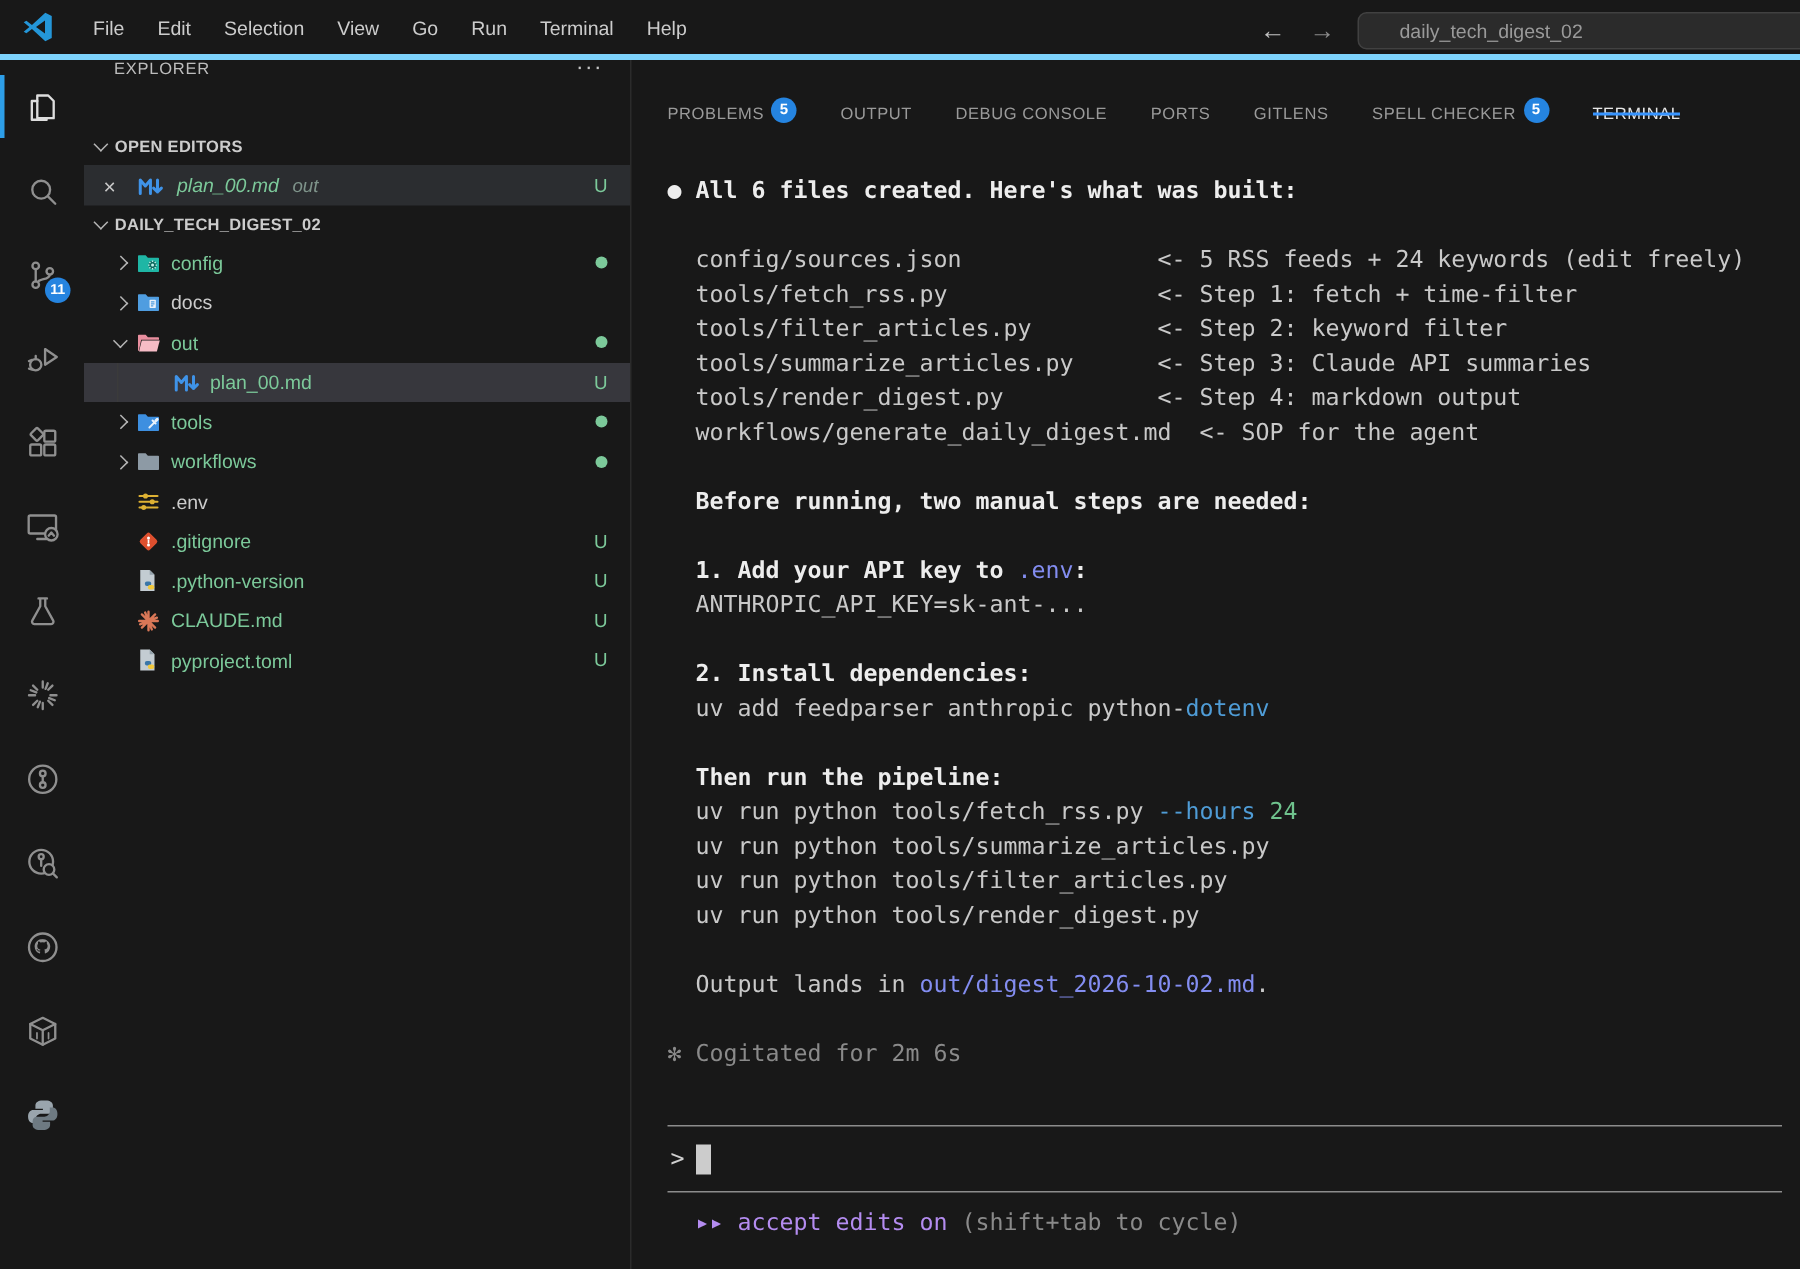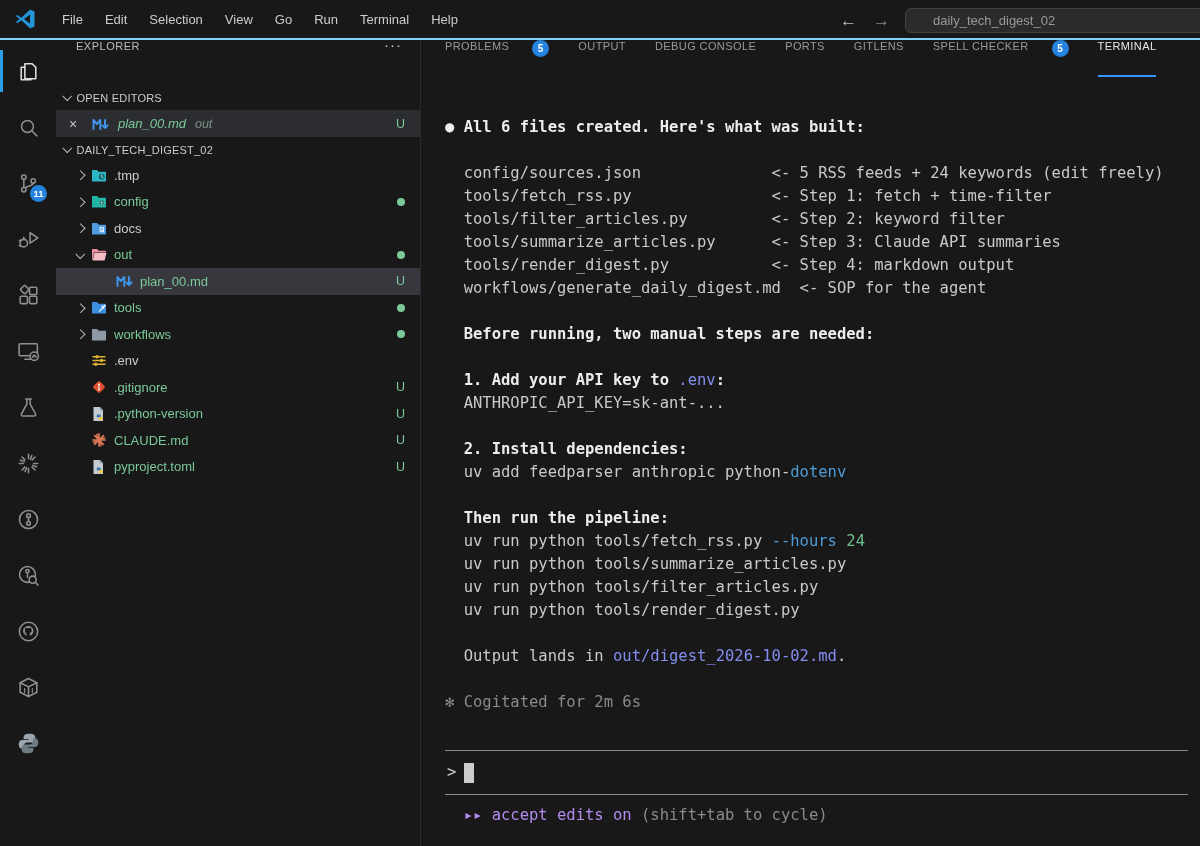--- a/index.html
+++ b/index.html
@@ -3,21 +3,21 @@
 <meta charset="utf-8">
 <style>
   * { margin:0; padding:0; box-sizing:border-box; }
   html,body { width:1200px; height:846px; overflow:hidden; background:#181818;
               font-family:"Liberation Sans", sans-serif; }
 
   .app { width:1200px; height:846px; display:flex; flex-direction:column; }
 
   
   .titlebar { height:40px; flex:0 0 40px; display:flex; align-items:center;
-              position:relative; border-bottom:2px solid #7dd3fc; background:#181818; overflow:hidden; }
+              position:relative; border-bottom:4px solid #7dd3fc; background:#181818; overflow:hidden; }
   .vscode-logo { width:24px; height:24px; margin-left:13px; flex:0 0 auto; }
   .menus { display:flex; margin-left:14px; }
   .menu-item { color:#cccccc; font-size:13px; padding:5px 11px; border-radius:5px; cursor:default; }
   .nav-arrows { position:absolute; left:840px; top:0; height:40px; display:flex; align-items:center; gap:16px; }
   .nav-arrow { font-size:17px; color:#c0c0c0; line-height:1; }
   .nav-arrow.fwd { color:#8a8a8a; }
   .searchbox { position:absolute; left:905px; top:8px; width:330px; height:25px;
                background:#2b2b2b; border:1px solid #414141; border-radius:6px;
                color:#9a9a9a; font-size:13px; line-height:23px; padding-left:27px; }
 
@@ -37,21 +37,21 @@
               display:flex; align-items:center; justify-content:center; }
   .ab-item svg { display:block; }
 
   
   .sidebar { width:364px; flex:0 0 364px; background:#181818; color:#c5c5c5; overflow:hidden; }
   .sb-header { height:36px; display:flex; padding:0 18px 0 20px;
                font-size:11px; letter-spacing:.5px; color:#bdbdbd; }
   .sb-more { margin-left:auto; color:#c5c5c5; font-size:15px; letter-spacing:1px; line-height:10px; cursor:pointer; }
   .sec-gap { height:9px; }
   .sec-header { height:25px; display:flex; align-items:center; gap:6px; padding-left:8px;
-                font-size:11px; font-weight:normal; color:#cccccc; letter-spacing:.2px; cursor:pointer; }
+                font-size:11px; font-weight:bold; color:#cccccc; letter-spacing:.2px; cursor:pointer; }
   .chev { display:inline-block; width:6.5px; height:6.5px; border-right:1.4px solid #b6b6b6;
           border-bottom:1.4px solid #b6b6b6; }
   .chev.down  { transform:rotate(45deg) translate(-1px,-1px); }
   .chev.right { transform:rotate(-45deg); }
 
   .oe-row { height:27px; display:flex; align-items:center; background:#2b2d30; padding-left:13px;
             font-size:13px; cursor:pointer; }
   .oe-close { width:17px; color:#c8c8c8; font-size:14px; line-height:1; }
   .oe-row .ficon { margin-left:6px; }
   .oe-name { font-style:italic; color:var(--untracked-green); margin-left:2px; }
@@ -67,21 +67,21 @@
   .ficon svg { display:block; }
   .flabel { color:#cccccc; white-space:nowrap; }
   .flabel.green { color:var(--untracked-green); }
   .fbadge { margin-left:auto; padding-right:15px; color:var(--untracked-green); font-size:12.5px; display:flex; align-items:center; }
   .dot { width:8px; height:8px; border-radius:50%; background:var(--untracked-green); }
 
   
   .panel { flex:1; min-width:0; border-left:1px solid #2b2b2b; display:flex; flex-direction:column; background:#181818; }
   .panel-tabs { height:42px; flex:0 0 42px; display:flex; align-items:stretch; padding-left:24px;
                 font-size:11px; letter-spacing:.4px; color:#9a9a9a; }
-  .ptab { display:flex; align-items:flex-start; gap:23px; margin-right:29px; position:relative; cursor:pointer; white-space:nowrap; }
+  .ptab { display:flex; align-items:flex-end; gap:5px; margin-right:29px; position:relative; cursor:pointer; white-space:nowrap; }
   .ptab.active { color:#e7e7e7; }
   .ptab.active::after { content:""; position:absolute; left:0; right:0; bottom:5px; height:2px; background:var(--tab-underline); }
   .pbadge { min-width:17px; height:17px; padding:0 4px; border-radius:9px; background:var(--badge-blue);
             color:#fff; font-size:10px; font-weight:bold; display:flex; align-items:center; justify-content:center; }
 
   .terminal { flex:1; padding:34px 12px 0 24px; font-family:"DejaVu Sans Mono", monospace;
               font-size:15.5px; line-height:23px; color:var(--terminal-fg); overflow:hidden; }
   .tline { white-space:pre; min-height:23px; }
   .sg-plain { color:var(--terminal-fg); }
   .sg-bold  { color:var(--terminal-bold); font-weight:bold; }
@@ -273,33 +273,20 @@
         <span class="chev down"></span>
         <span>DAILY_TECH_DIGEST_02</span>
       </div>
       <div id="tree-list">
           <div class="trow">
             <span class="chev-box">
               <span class="chev right"></span>
             </span>
             <span class="ficon">
               <svg width="16" height="15" viewBox="0 0 16 15">
-                <path fill="#2bb6c4" d="M1 2.6c0-.3.2-.5.5-.5h4.6l1.5 1.7h6.9c.3 0 .5.2.5.5v8.6c0 .3-.2.5-.5.5h-13a.5.5 0 0 1-.5-.5z"></path>
-                <circle cx="10.7" cy="8.7" r="2.9" fill="rgba(0,40,46,.55)"></circle>
-                <path d="M10.7 7.2v1.6l1.2.8" stroke="#bdf3f8" stroke-width="1" fill="none" stroke-linecap="round"></path>
-              </svg>
-            </span>
-            <span class="flabel">.tmp</span>
-          </div>
-          <div class="trow">
-            <span class="chev-box">
-              <span class="chev right"></span>
-            </span>
-            <span class="ficon">
-              <svg width="16" height="15" viewBox="0 0 16 15">
                 <path fill="#1fb6a5" d="M1 2.6c0-.3.2-.5.5-.5h4.6l1.5 1.7h6.9c.3 0 .5.2.5.5v8.6c0 .3-.2.5-.5.5h-13a.5.5 0 0 1-.5-.5z"></path>
                 <circle cx="10.7" cy="8.7" r="2.7" fill="rgba(0,45,40,.55)"></circle>
                 <circle cx="10.7" cy="8.7" r="1" fill="#bff2ea"></circle>
                 <path d="M10.7 5.7v1M10.7 10.7v1M7.7 8.7h1M12.7 8.7h1M8.6 6.6l.7.7M12.1 10.1l.7.7M12.8 6.6l-.7.7M9.3 10.1l-.7.7" stroke="#bff2ea" stroke-width=".9"></path>
               </svg>
             </span>
             <span class="flabel green">config</span>
             <span class="fbadge">
               <span class="dot"></span>
             </span>

